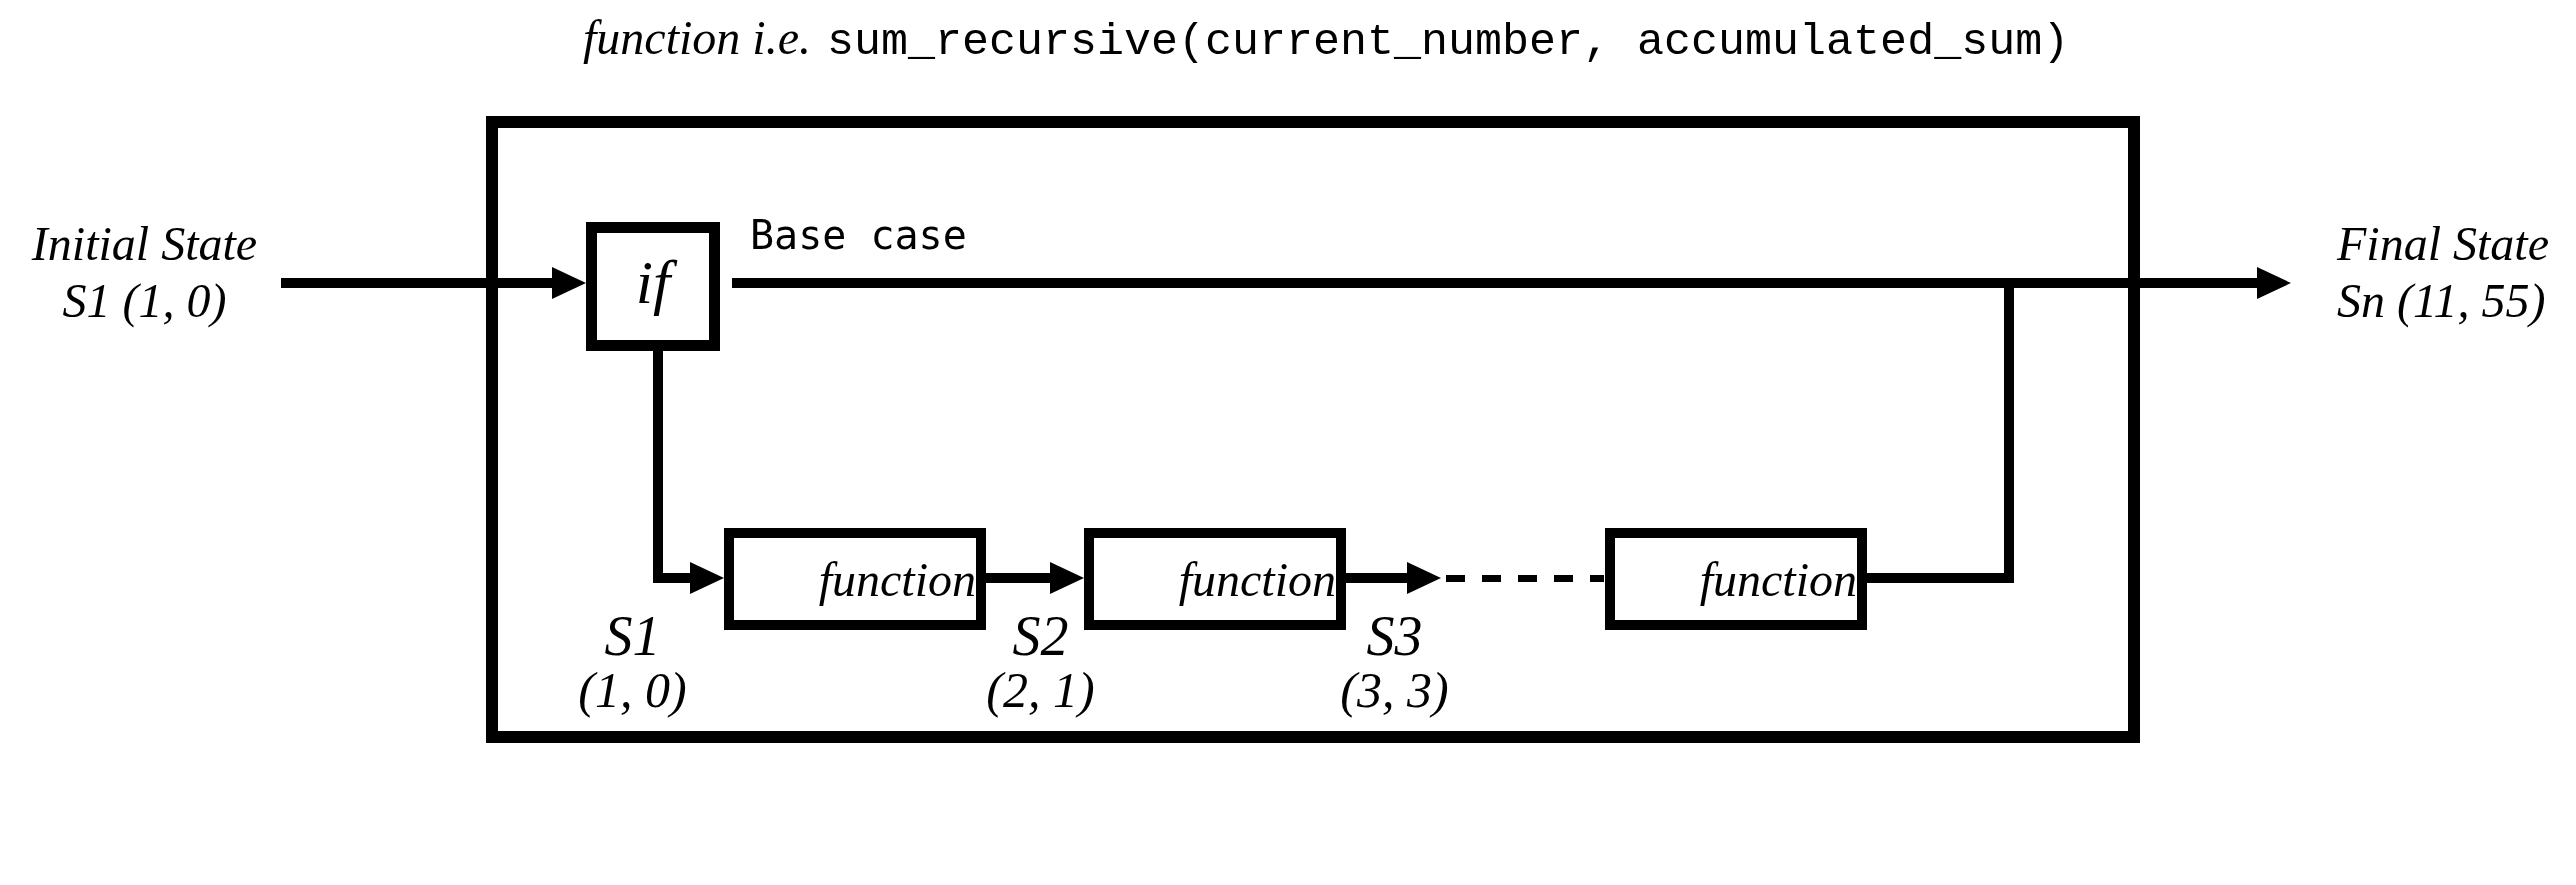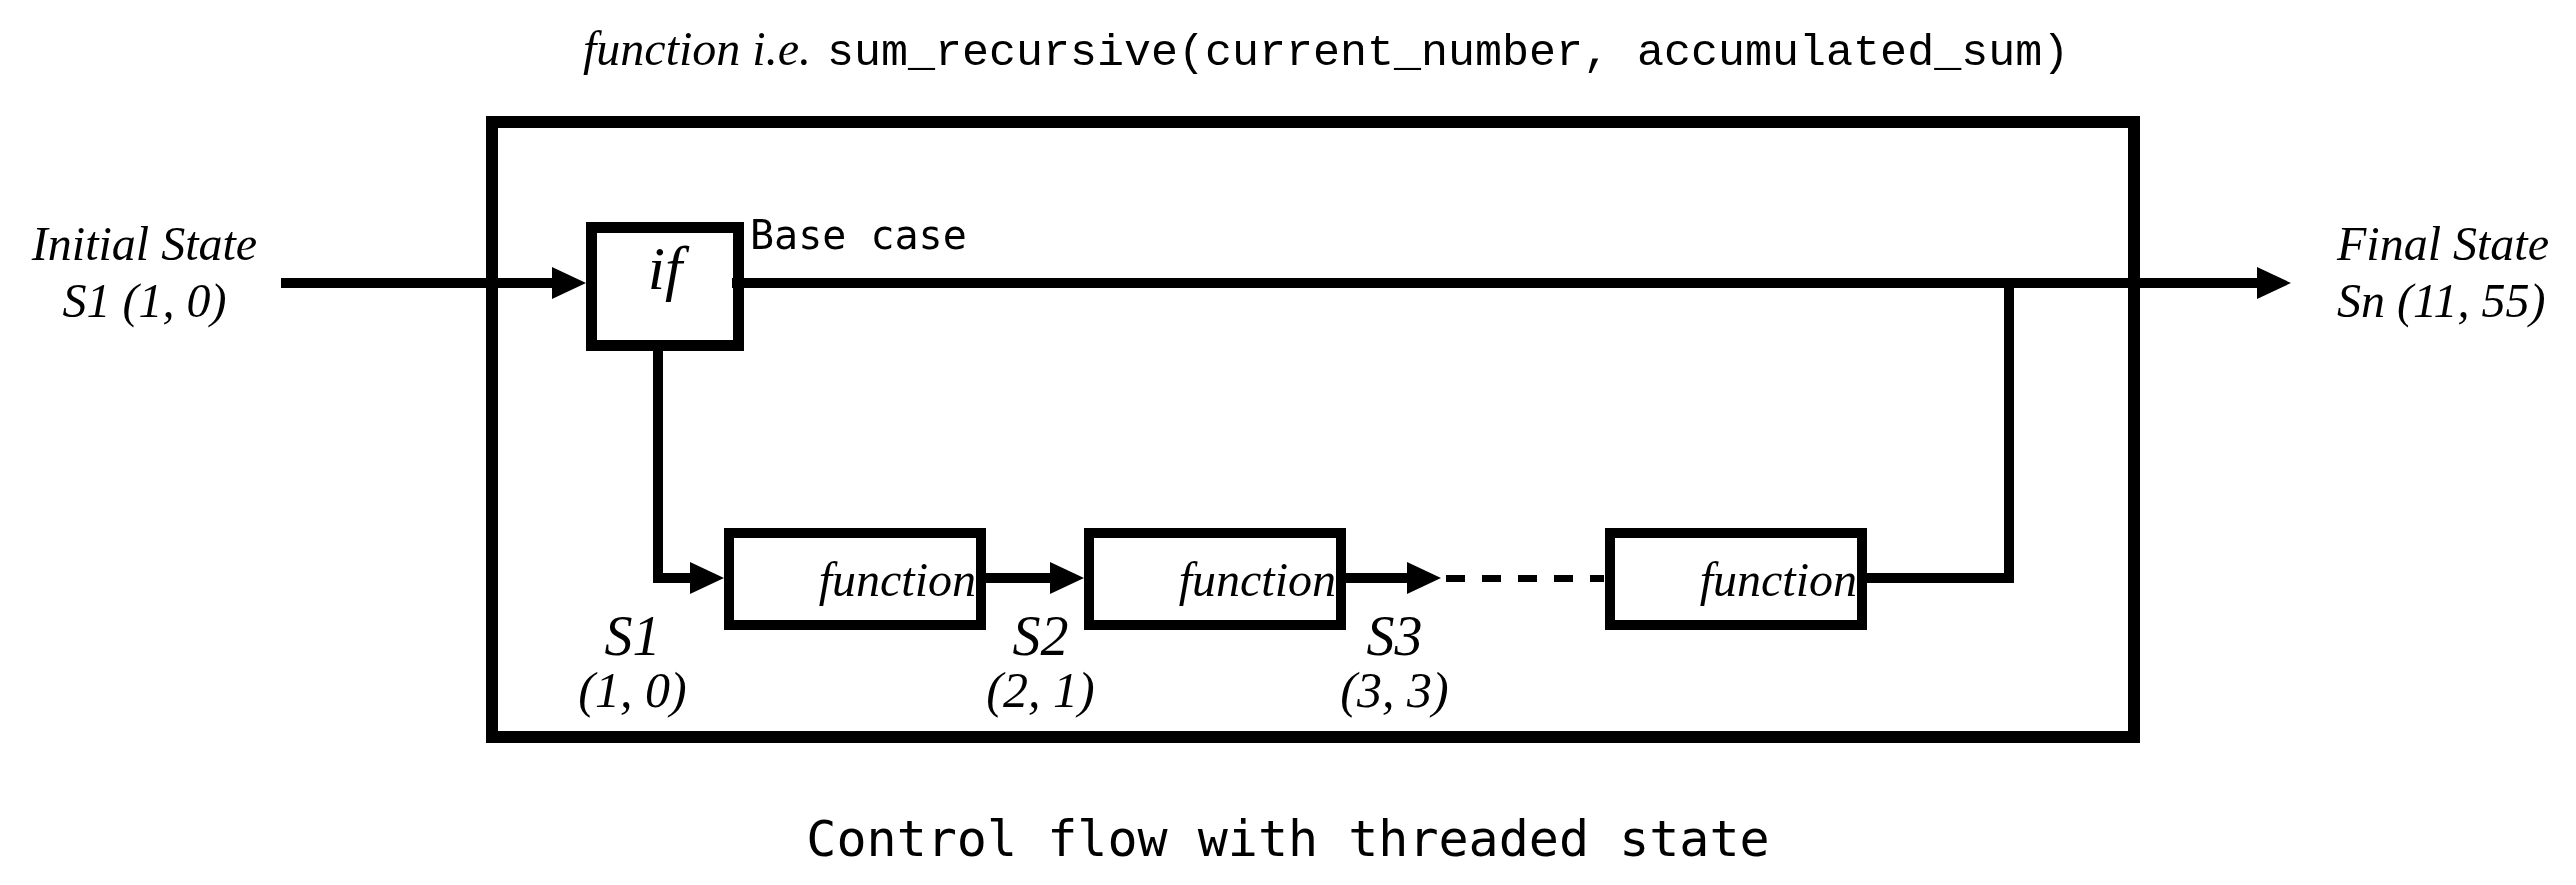--- a/index.html
+++ b/index.html
@@ -12,21 +12,21 @@
     background: var(--bg);
     color: var(--ink);
     overflow: hidden;
   }
 
   
   .title {
     position: absolute; left: 583px; top: 10px;
     display: flex; align-items: baseline; gap: 16px; white-space: nowrap;
   }
-  .title .prefix { font-family: "Liberation Serif", serif; font-style: italic; font-size: 48px; margin-top: 11px; }
+  .title .prefix { font-family: "Liberation Serif", serif; font-style: italic; font-size: 48px; }
   .title .code   { font-family: Liberation Mono, monospace; font-size: 45px; }
 
   
   .outer-box {
     position: absolute; left: 486px; top: 116px;
     width: 1654px; height: 627px;
     border: 12px solid var(--ink);
     background: transparent;
   }
 
@@ -43,23 +43,23 @@
   .state-note {
     position: absolute;
     font-family: "Liberation Serif", serif; font-style: italic;
     font-size: 48px; line-height: 57px; white-space: nowrap;
   }
   .state-note.centered { text-align: center; }
 
   
   .if-box {
     position: absolute; left: 586px; top: 222px;
-    width: 158px; height: 129px;
+    width: 134px; height: 129px;
     border: 11px solid var(--ink);
-    display: flex; justify-content: center;
+    display: flex; align-items: center; justify-content: center;
     font-family: "Liberation Serif", serif; font-style: italic;
     font-size: 62px; padding-bottom: 8px;
   }
 
   
   .case-label {
     position: absolute;
     font-family: "DejaVu Sans Mono", monospace;
     font-size: 40px; line-height: 48px; white-space: nowrap;
   }
@@ -154,16 +154,15 @@
 
   <div class="stage-label" style="left:563px;">S1</div>
   <div class="stage-state" style="left:558px;">(1, 0)</div>
 
   <div class="stage-label" style="left:971px;">S2</div>
   <div class="stage-state" style="left:966px;">(2, 1)</div>
 
   <div class="stage-label" style="left:1325px;">S3</div>
   <div class="stage-state" style="left:1320px;">(3, 3)</div>
 
-  <div class="caption">Control flow with threaded state</div>
 
 </div>
 
 
 </body></html>

